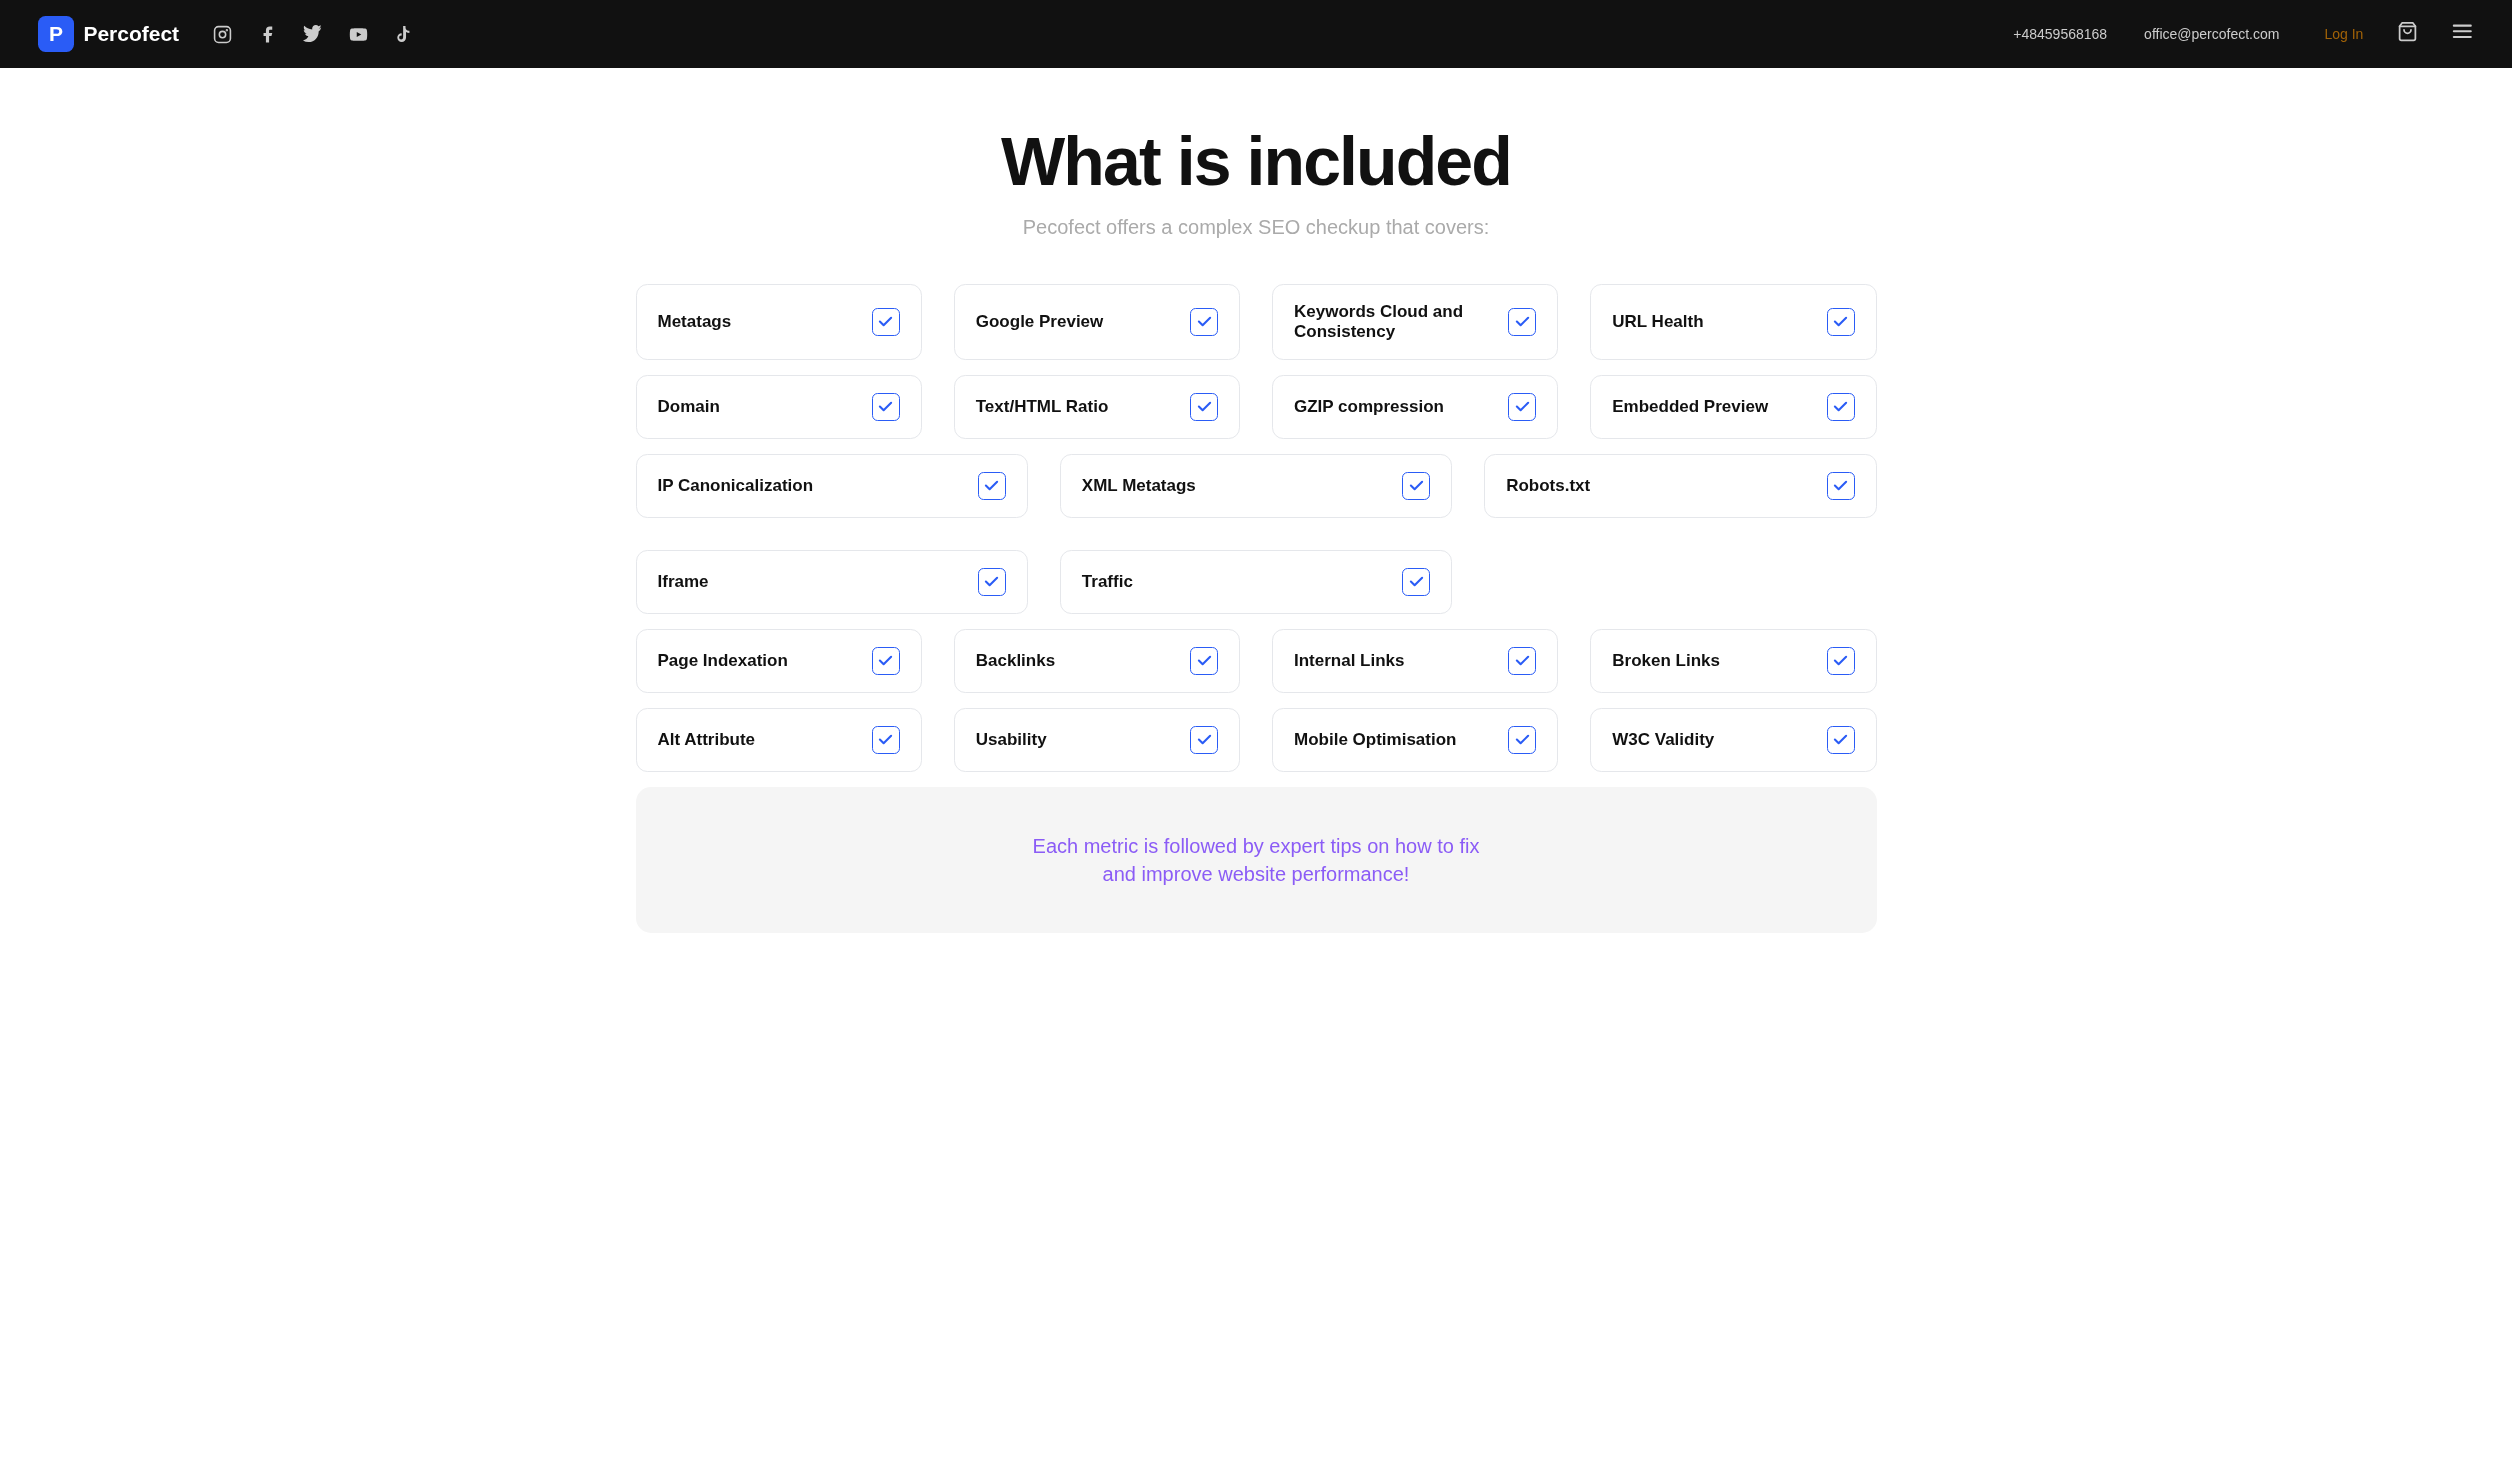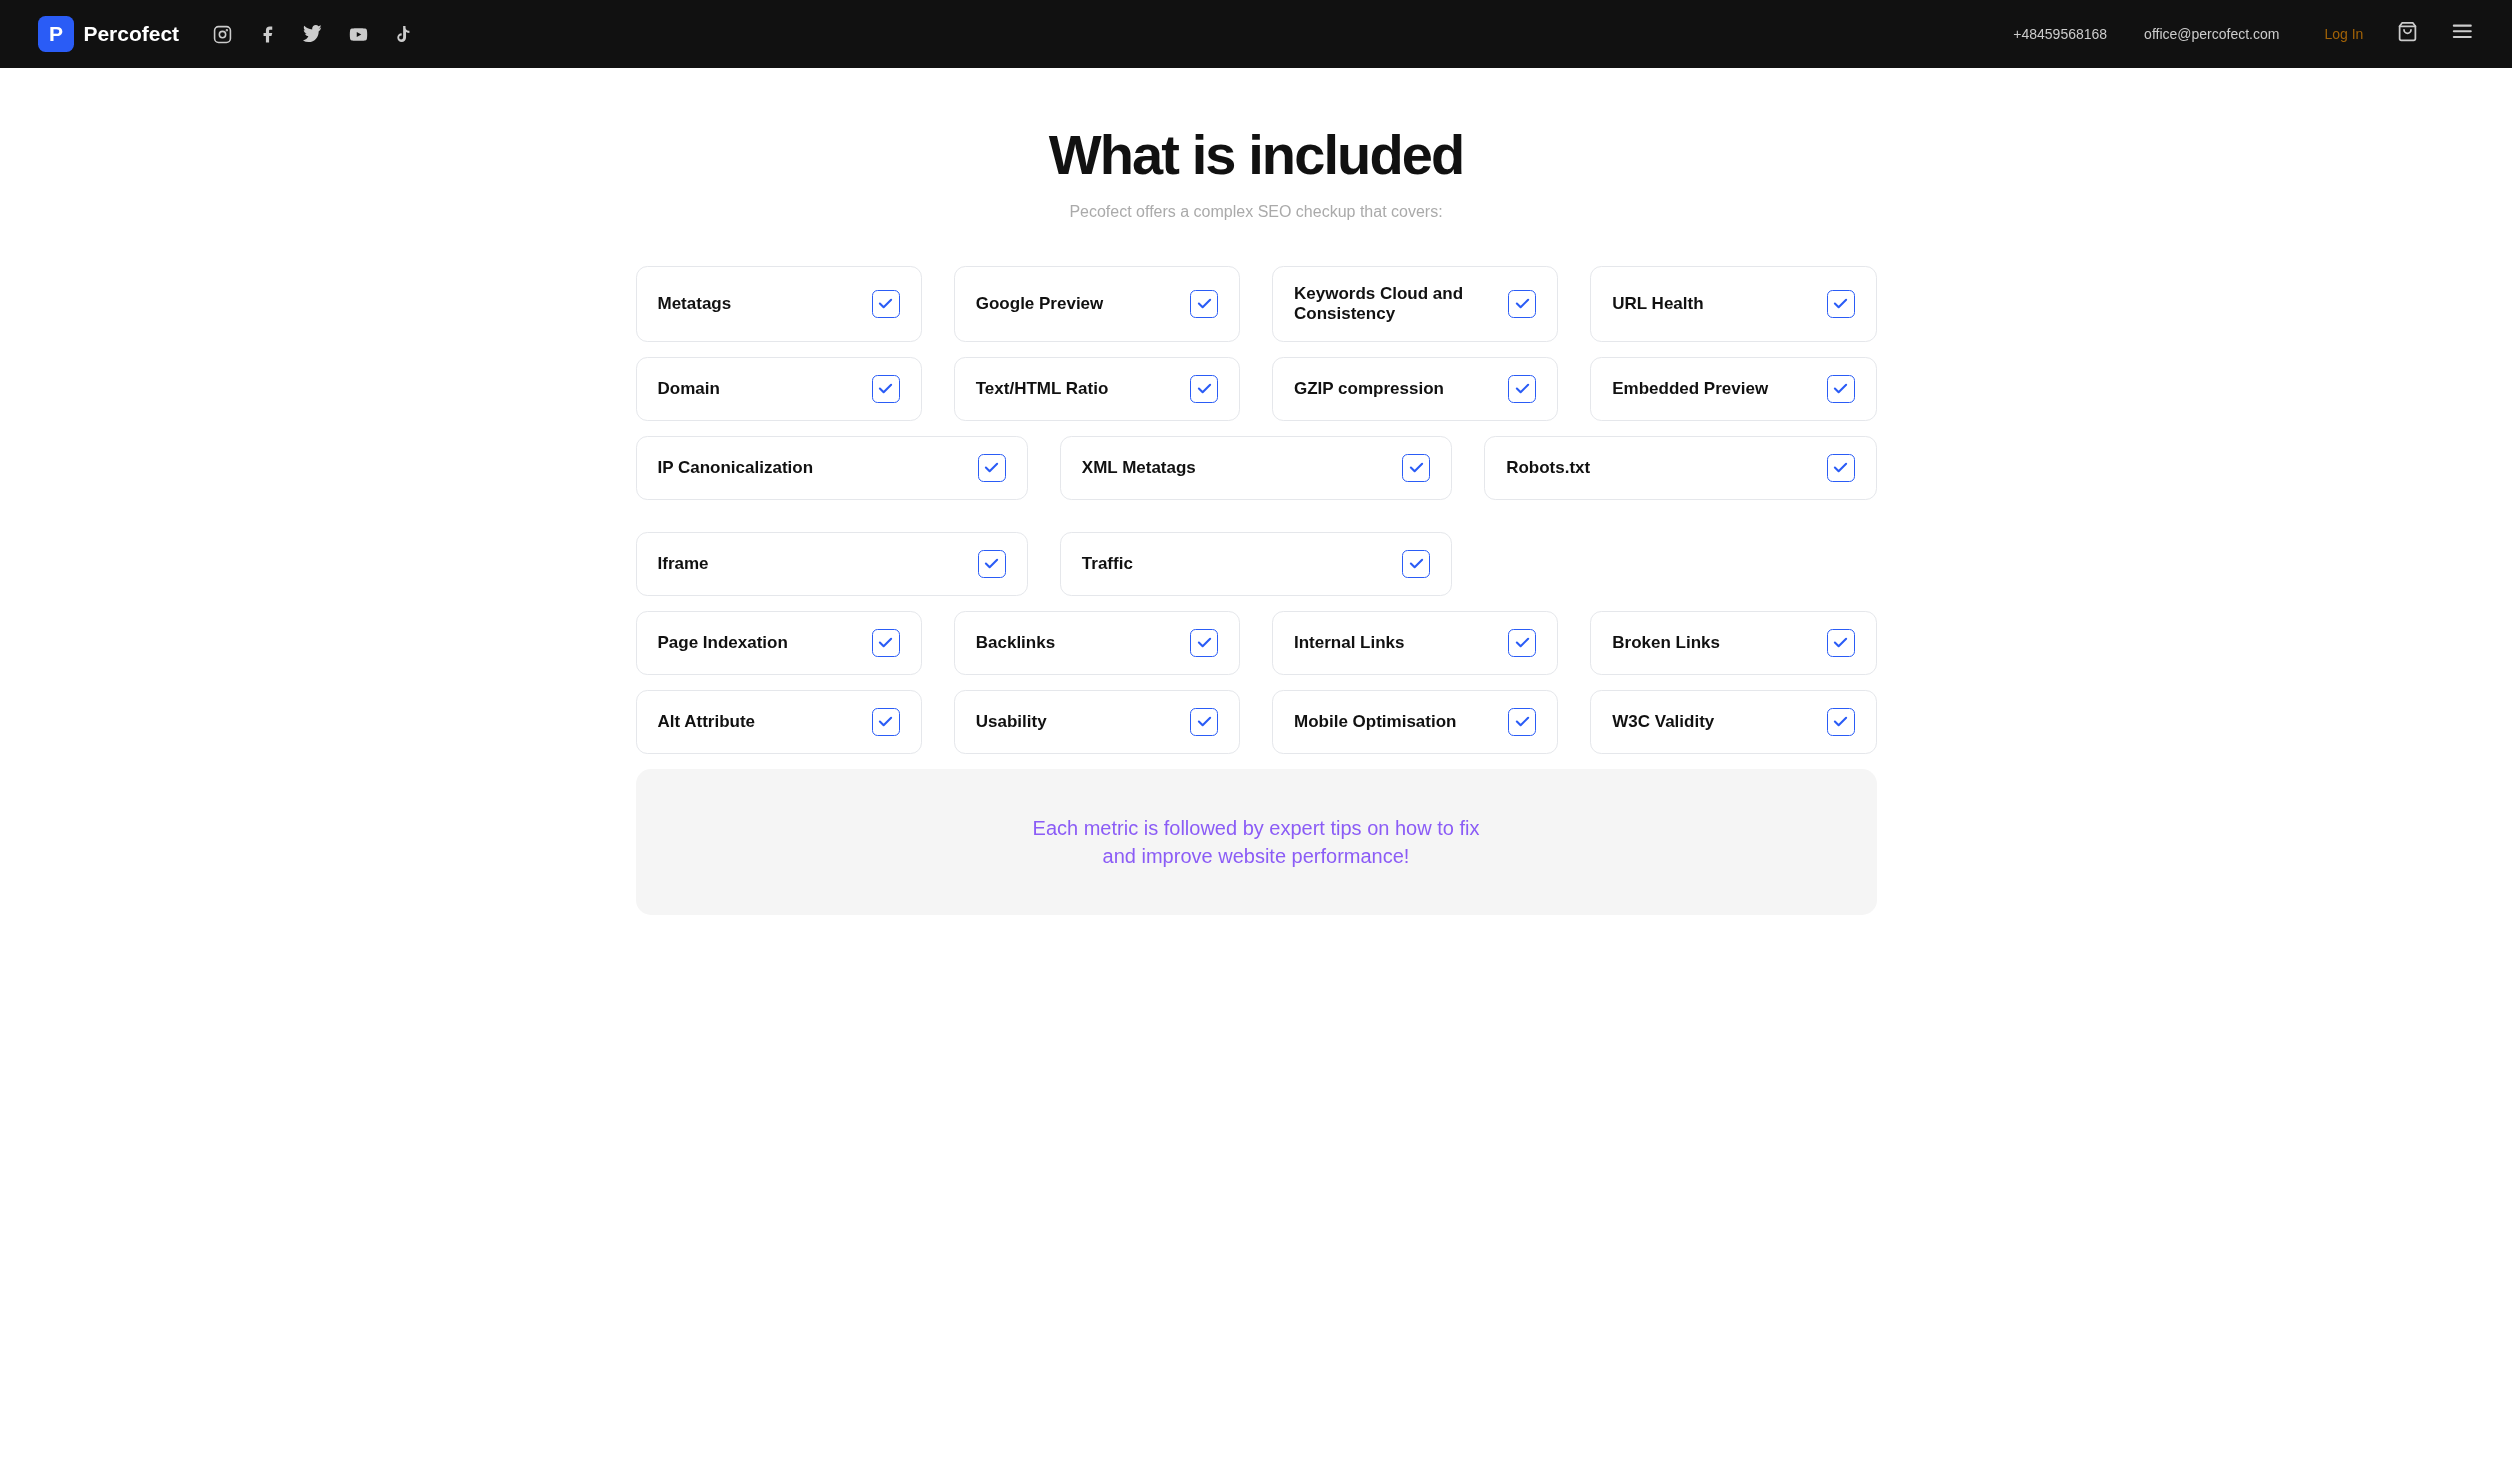--- a/index.html
+++ b/index.html
@@ -72,30 +72,30 @@
 
     
     main {
       max-width: 1317px;
       margin: 0 auto;
       padding: 56px 38px 38px;
     }
 
     .page-title {
       text-align: center;
-      font-size: 56px;
+      font-size: 68px;
       font-weight: 800;
       color: #111;
       letter-spacing: -1.9px;
       line-height: 1.1;
     }
     .page-subtitle {
       text-align: center;
       color: #aaa;
-      font-size: 16px;
+      font-size: 20px;
       margin-top: 17px;
       margin-bottom: 45px;
     }
 
     .feature-card {
       border: 1.4px solid #e5e7eb;
       border-radius: 11.3px;
       padding: 17px 21px;
       display: flex;
       align-items: center;

